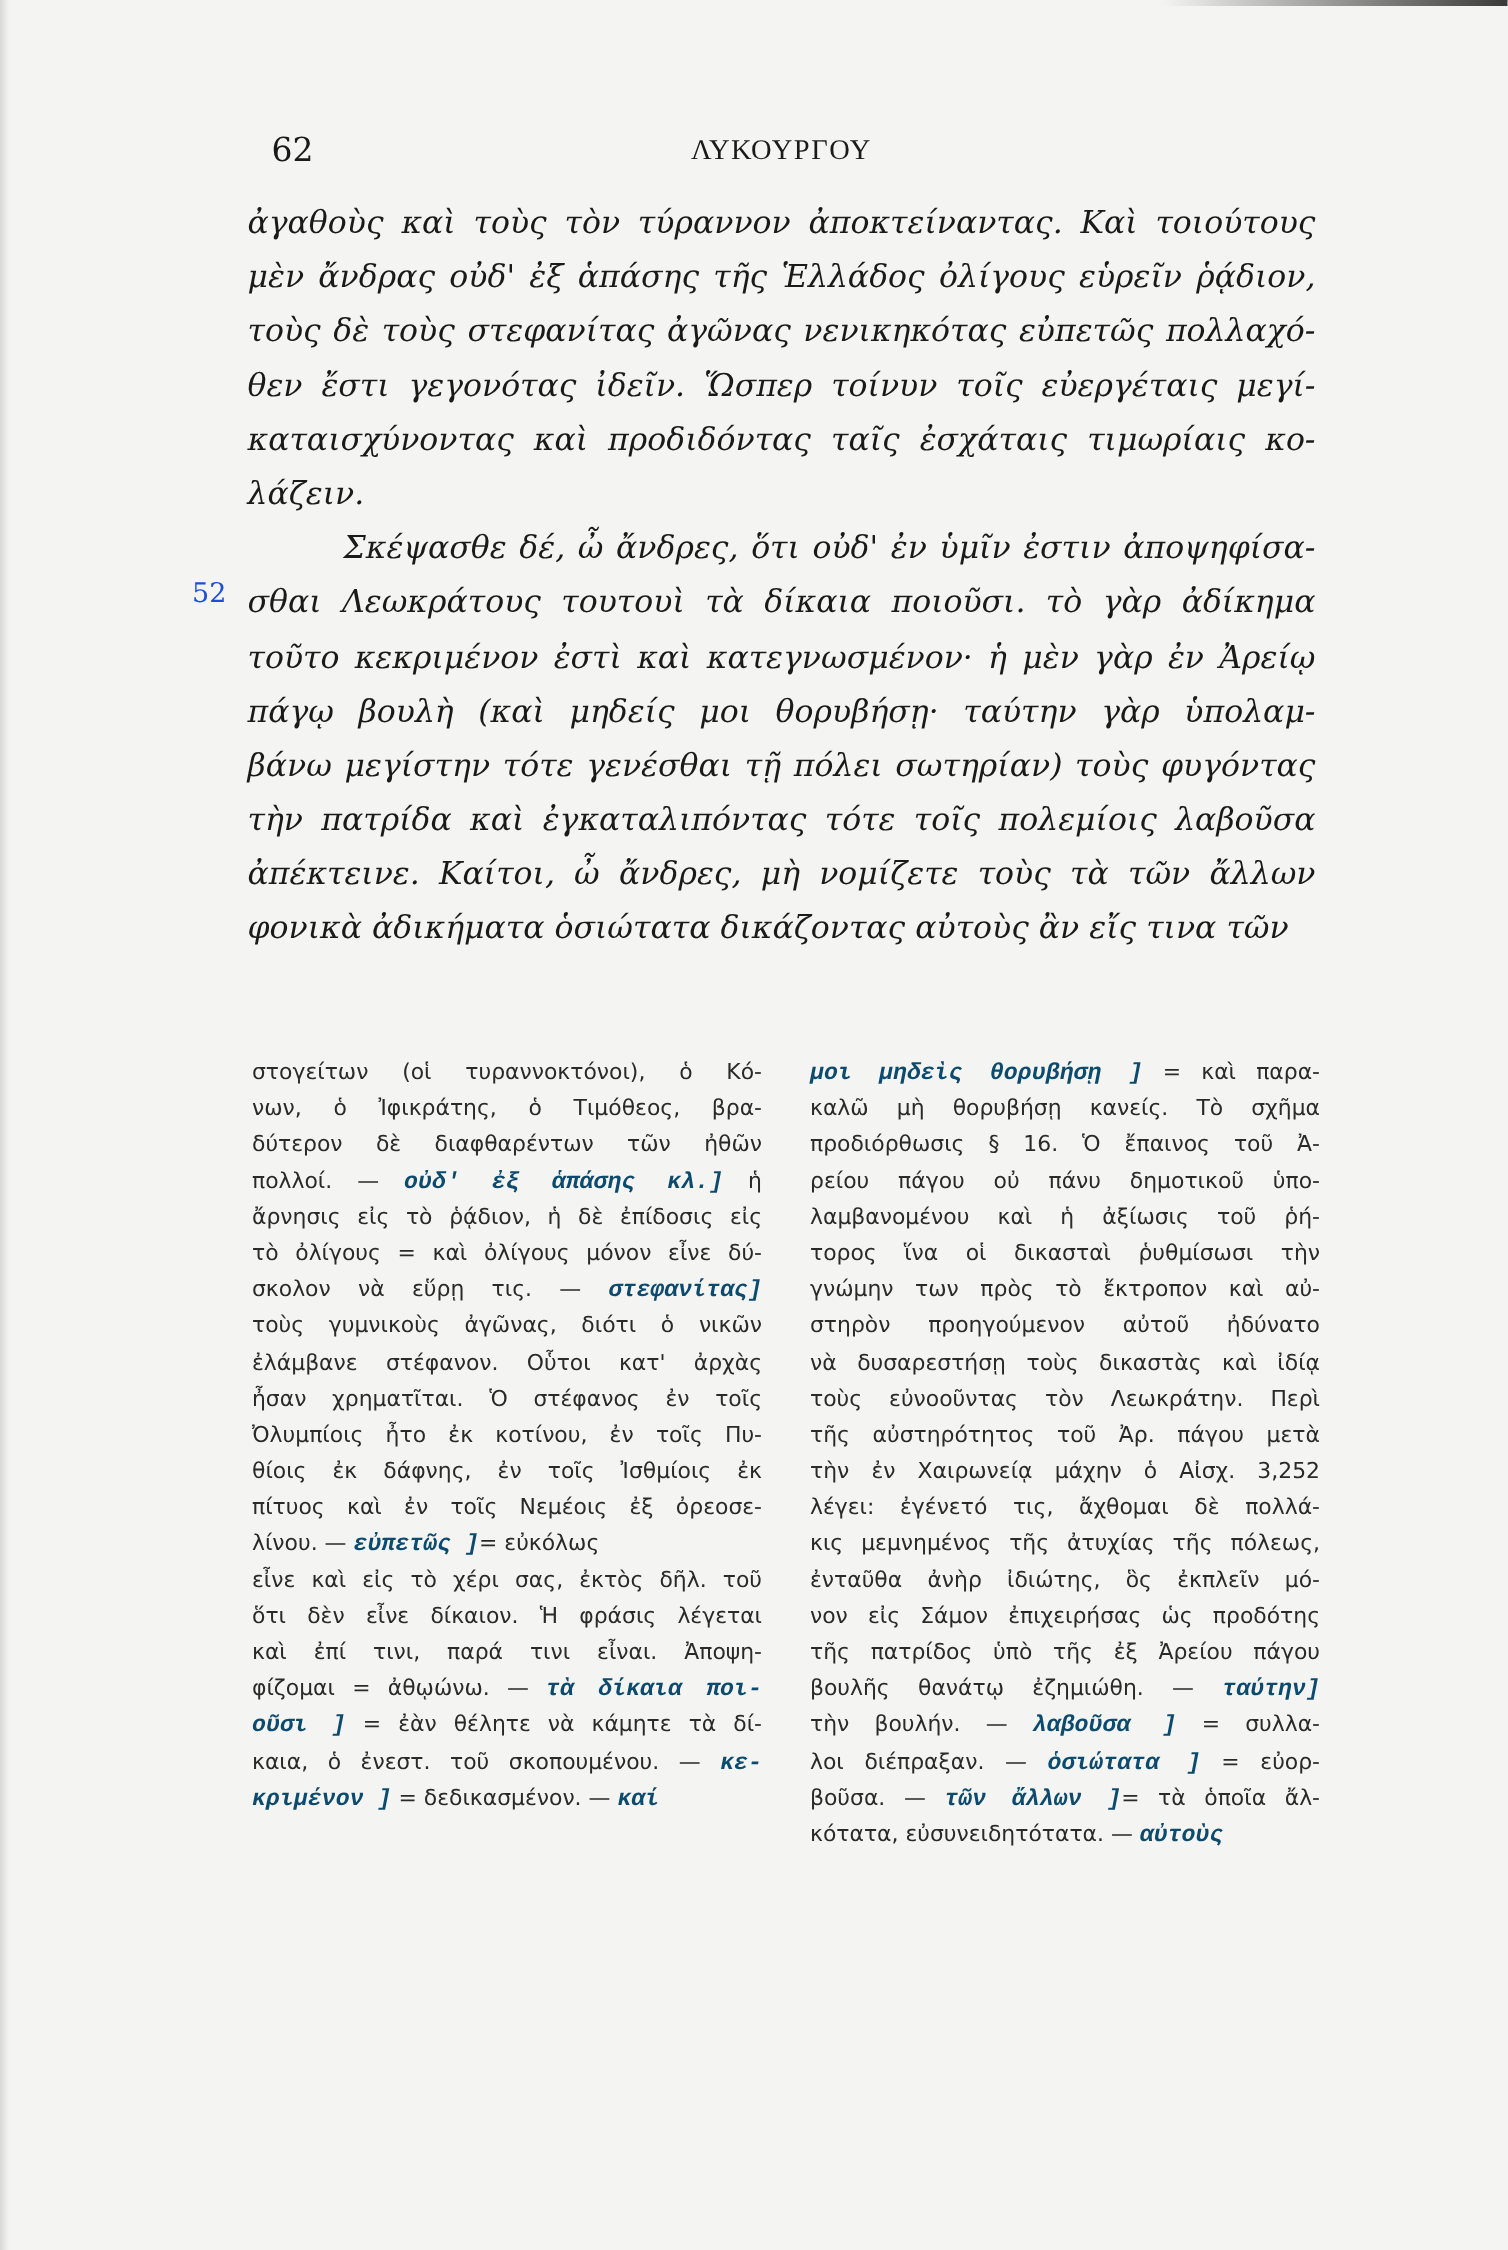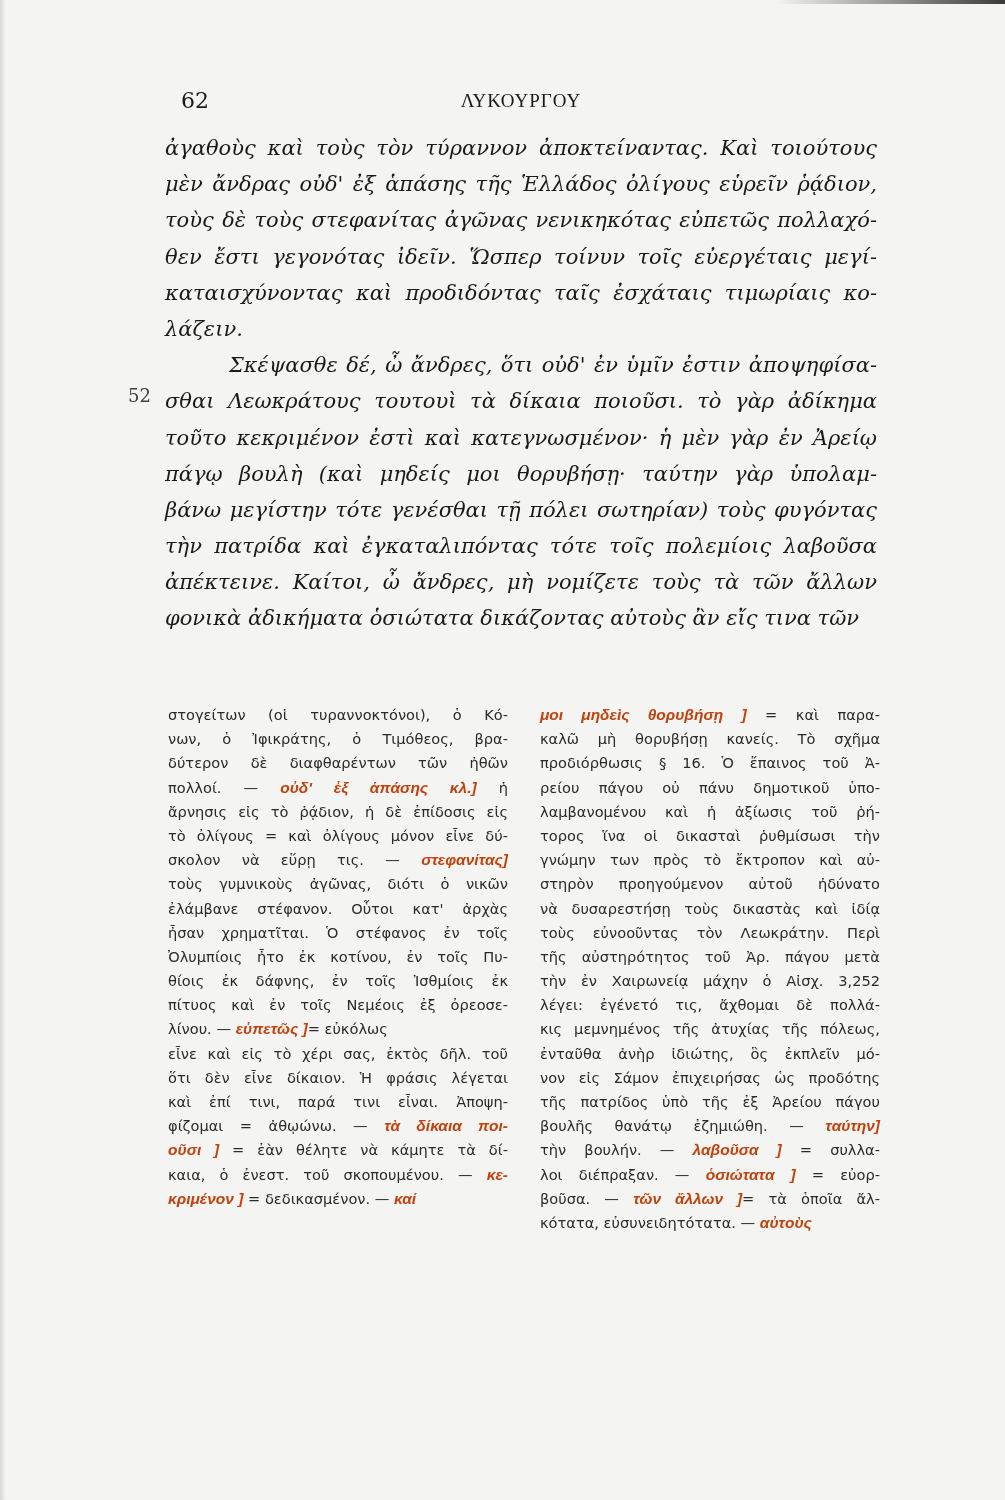--- a/index.html
+++ b/index.html
@@ -35,38 +35,38 @@
     font-size: 21px;
   }
   .main-line {
     height: 36.2px; line-height: 36.2px;
     white-space: nowrap;
     text-align: justify; text-align-last: justify; font-style: italic;
   }
   .main-line.last { text-align-last: left; }
   .margin-number {
     position: absolute; left: 128px; top: 385px;
-    font-family: "DejaVu Serif", serif; font-size: 18px; color: #404040;
+    font-family: "DejaVu Serif", serif; font-size: 18px; color: #1d4ed8;
   }
   .notes {
     position: absolute; top: 703px;
     font-family: "DejaVu Sans", sans-serif; font-size: 14.6px;
     color: #2a2a2a;
   }
   .notes.left { left: 168px; width: 340px; }
   .notes.right { left: 540px; width: 340px; }
   .note-line {
     height: 24.2px; line-height: 24.2px; white-space: nowrap;
     text-align: justify; text-align-last: justify;
   }
   .note-line.last { text-align-last: left; }
   .note-line.section-start { padding-left: 14px; }
   .lemma {
-    font-family: Liberation Sans, sans-serif; font-style: italic; font-weight: bold;
-    font-size: 15.5px; color: #c2410c;
+    font-family: Liberation Mono, monospace; font-style: italic; font-weight: bold;
+    font-size: 15.5px; color: #0c4a6e;
   }
   .plain { }
 </style>
 </head>
 <body>
 
 <div class="edge-left"></div>
 <div class="edge-top-right"></div>
 
 <div class="header">

